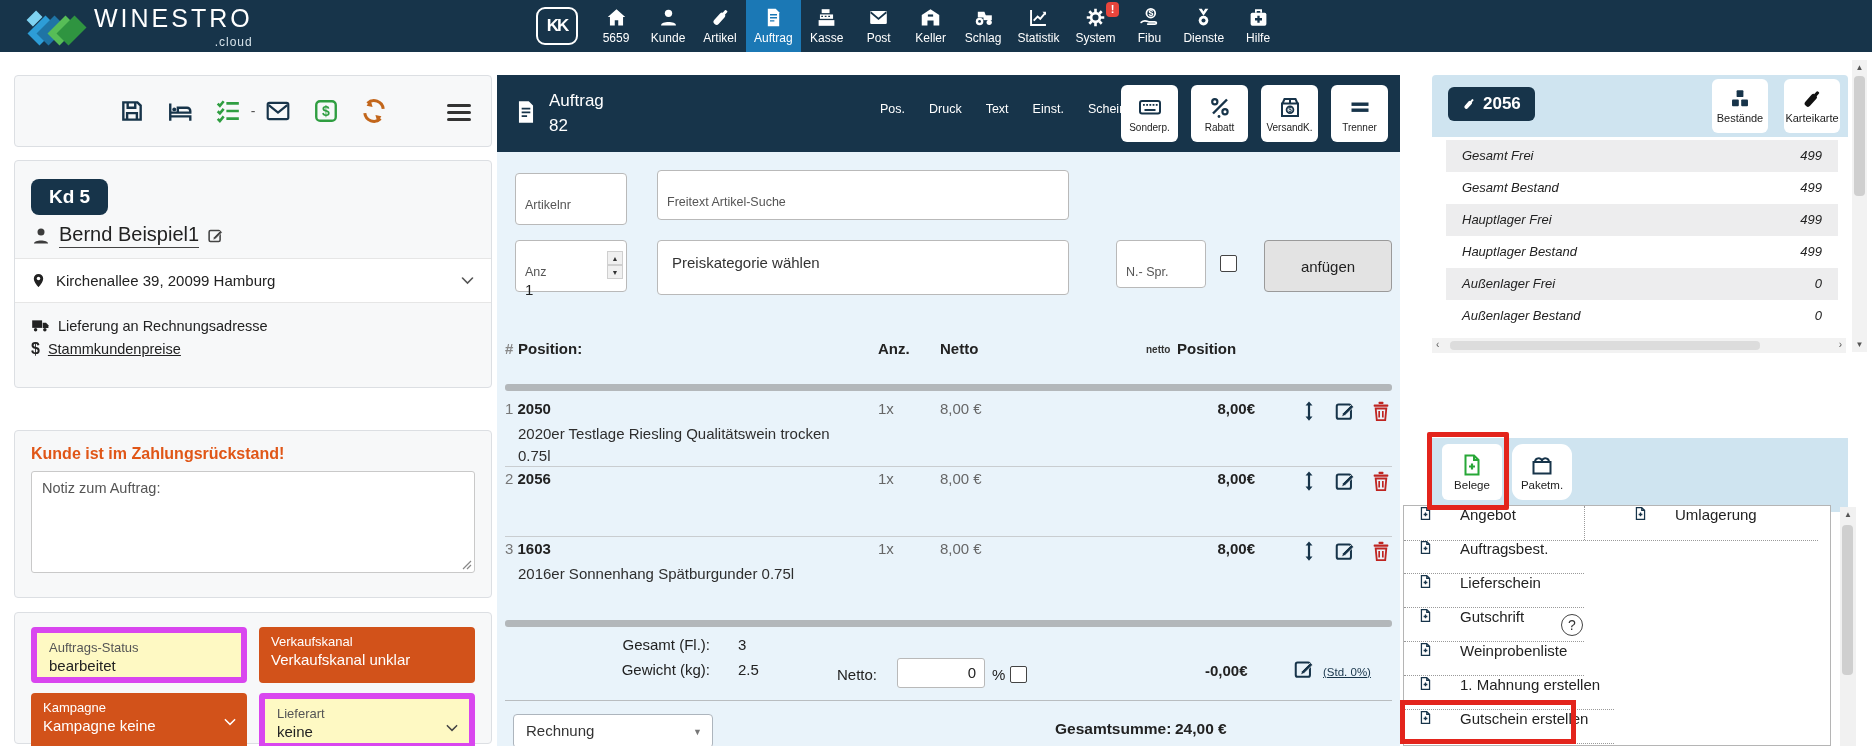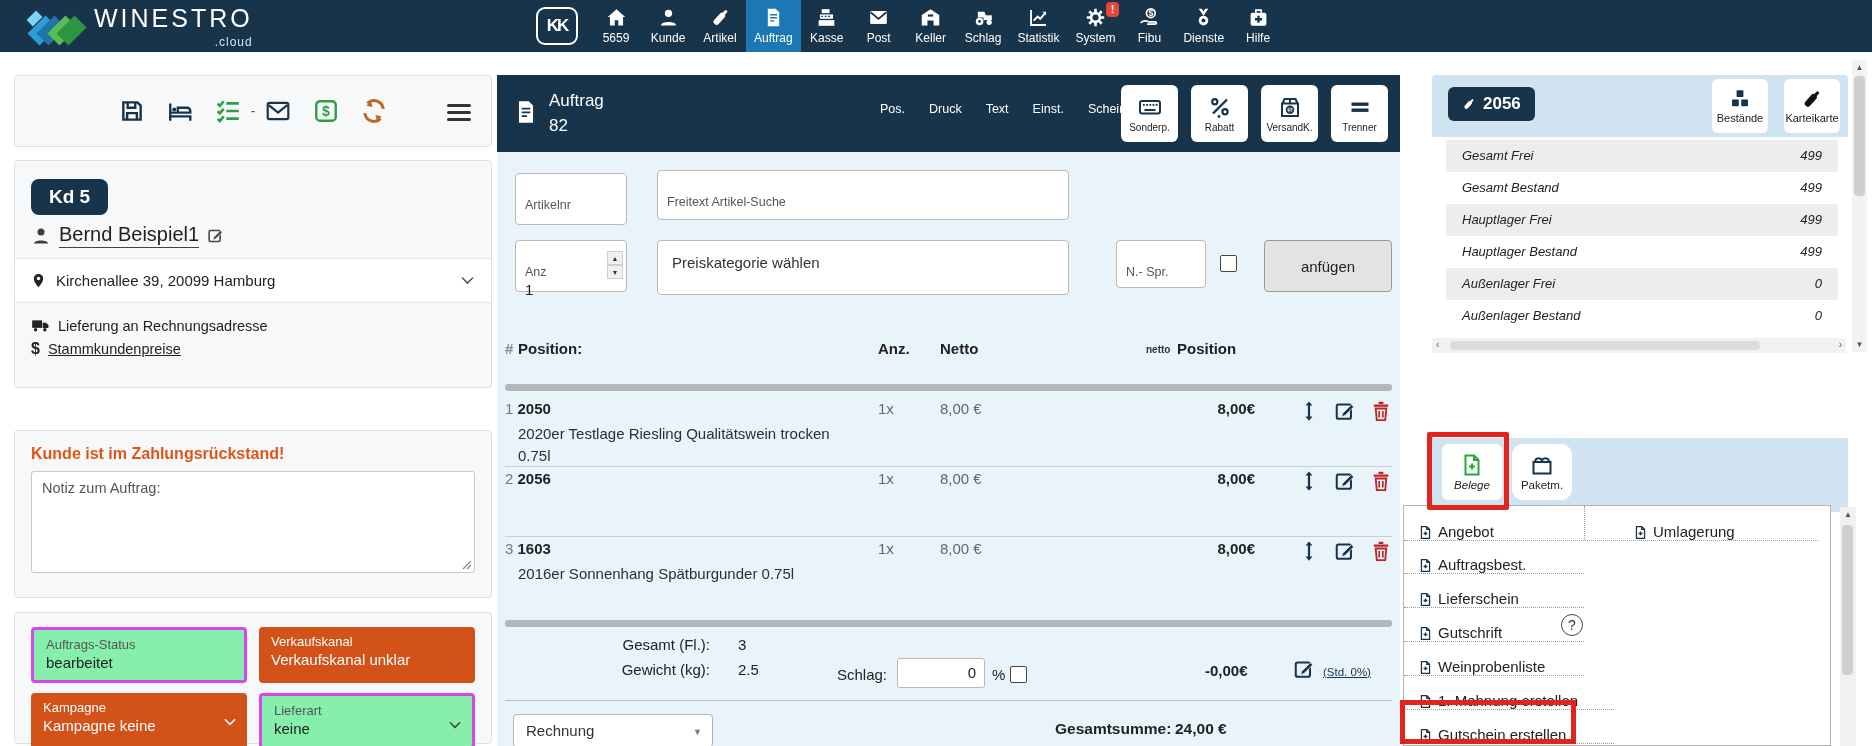--- a/index.html
+++ b/index.html
@@ -65,21 +65,21 @@
   .warntxt{color:#e05617;font-weight:bold;font-size:16px;margin:14px 16px 8px;}
   .notebox{position:relative;margin:0 16px;height:102px;background:#fff;border:1px solid #c9c9c9;
            border-radius:3px;padding:8px 10px;font-size:14.5px;color:#555;}
   .resz{position:absolute;right:2px;bottom:2px;width:10px;height:10px;color:#888;}
 
   
   .scard{top:612px;height:132px;}
   .fld{position:absolute;width:216px;height:56px;border-radius:4px;padding:7px 12px;cursor:pointer;}
   .fld .lab{font-size:13px;}
   .fld .val{font-size:15px;margin-top:2px;}
-  .fwhite{background:#86efac;border:3px solid #d946ef;}
+  .fwhite{background:#fef9c3;border:6px solid #d946ef;}
   .fwhite .lab{color:#555;}
   .forange{background:#d2521a;color:#fff;}
   .fchev{position:absolute;right:10px;top:22px;width:14px;height:14px;}
 
   
   .ohead{position:absolute;left:497px;top:75px;width:903px;height:77px;background:#17344a;color:#fff;}
   .ohead .doc{position:absolute;left:16px;top:24px;width:26px;height:26px;color:#fff;}
   .otitle{position:absolute;left:52px;top:13px;font-size:17px;line-height:25px;}
   .tabs{position:absolute;left:383px;top:27px;display:flex;gap:24px;font-size:12.5px;}
   .tab{cursor:pointer;}
@@ -155,21 +155,21 @@
 
   .astrip{position:absolute;left:1432px;top:438px;width:416px;height:74px;background:#cfe4f0;}
   .abtn{position:absolute;width:60px;height:56px;background:#fff;border-radius:6px;display:flex;
         flex-direction:column;align-items:center;justify-content:center;gap:2px;font-size:11.5px;cursor:pointer;}
   .abtn .ic{width:24px;height:24px;}
   .greenic{color:#27a737;}
   .navyic{color:#17344a;}
 
   .menu{position:absolute;left:1403px;top:505px;width:428px;height:241px;background:#fff;
         border:1px solid #b5b5b5;z-index:4;}
-  .mitem{position:absolute;left:0;width:180px;height:34px;display:flex;align-items:flex-end;gap:5px;
+  .mitem{position:absolute;left:0;width:180px;height:34px;display:flex;align-items:flex-start;gap:27px;
          padding-left:14px;font-size:15px;color:#222;cursor:pointer;border-bottom:1px dotted #9a9a9a;}
   .mitem .ic{width:15px;height:15px;color:#17344a;}
   .mright{left:215px;width:200px;border-bottom:none;}
   .mfullsep{position:absolute;left:0;top:34px;width:414px;border-bottom:1px dotted #9a9a9a;}
   .mvsep{position:absolute;left:180px;top:0;height:34px;border-left:1px dotted #9a9a9a;}
   .qm{position:absolute;left:157px;top:108px;width:22px;height:22px;border:1.5px solid #444;
       border-radius:50%;text-align:center;font-size:14px;line-height:20px;color:#333;cursor:pointer;z-index:5;}
   .hl{position:absolute;border:5px solid #e3241c;z-index:6;pointer-events:none;}
   .hl1{left:1427px;top:432px;width:82px;height:78px;border-radius:2px;}
   .hl2{left:1400px;top:700px;width:176px;height:44px;}
@@ -690,21 +690,21 @@
       <div class="desc" style="width:340px;">2016er Sonnenhang Spätburgunder 0.75l</div>
     </div>
 
     <div class="gbar" style="top:468px;"></div>
 
     <div class="tots" style="top:484px;height:60px;">
       <span class="tlab" style="left:45px;top:0;">Gesamt (Fl.):</span>
       <span class="tval" style="left:233px;top:0;">3</span>
       <span class="tlab" style="left:45px;top:25px;">Gewicht (kg):</span>
       <span class="tval" style="left:233px;top:25px;">2.5</span>
-      <span class="tval" style="left:332px;top:30px;">Schlag:</span>
+      <span class="tval" style="left:332px;top:30px;">Netto:</span>
       <div class="rbox" style="left:392px;top:22px;">
         <span>0</span>
       </div>
       <span class="tval" style="left:487px;top:30px;">%</span>
       <div class="chk" style="left:505px;top:30px;position:absolute;"></div>
       <span class="tval" style="left:700px;top:26px;font-weight:bold;">-0,00€</span>
       <svg class="ic" style="position:absolute;left:788px;top:22px;width:22px;height:22px;color:#17344a;">
           <use href="#i-edit"></use>
         </svg>
       <span class="tval stdlnk" style="left:818px;top:30px;">(Std. 0%)</span>
@@ -776,21 +776,21 @@
     <div class="hthumb"></div>
     <span class="harr" style="right:4px;">›</span>
   </div>
   <div class="vscroll1">
     <span class="varr" style="top:3px;">▲</span>
     <div class="vthumb" style="top:16px;height:120px;"></div>
     <span class="varr" style="bottom:3px;">▼</span>
   </div>
 
   <div class="astrip">
-    <div class="abtn" style="left:10px;top:6px;font-style:italic;">
+    <div class="abtn" style="left:10px;top:6px;">
       <svg class="ic greenic">
           <use href="#i-docplus"></use>
         </svg>
       <span>Belege</span>
     </div>
     <div class="abtn" style="left:80px;top:6px;border-radius:11px;">
       <svg class="ic navyic">
           <use href="#i-package"></use>
         </svg>
       <span>Paketm.</span>

